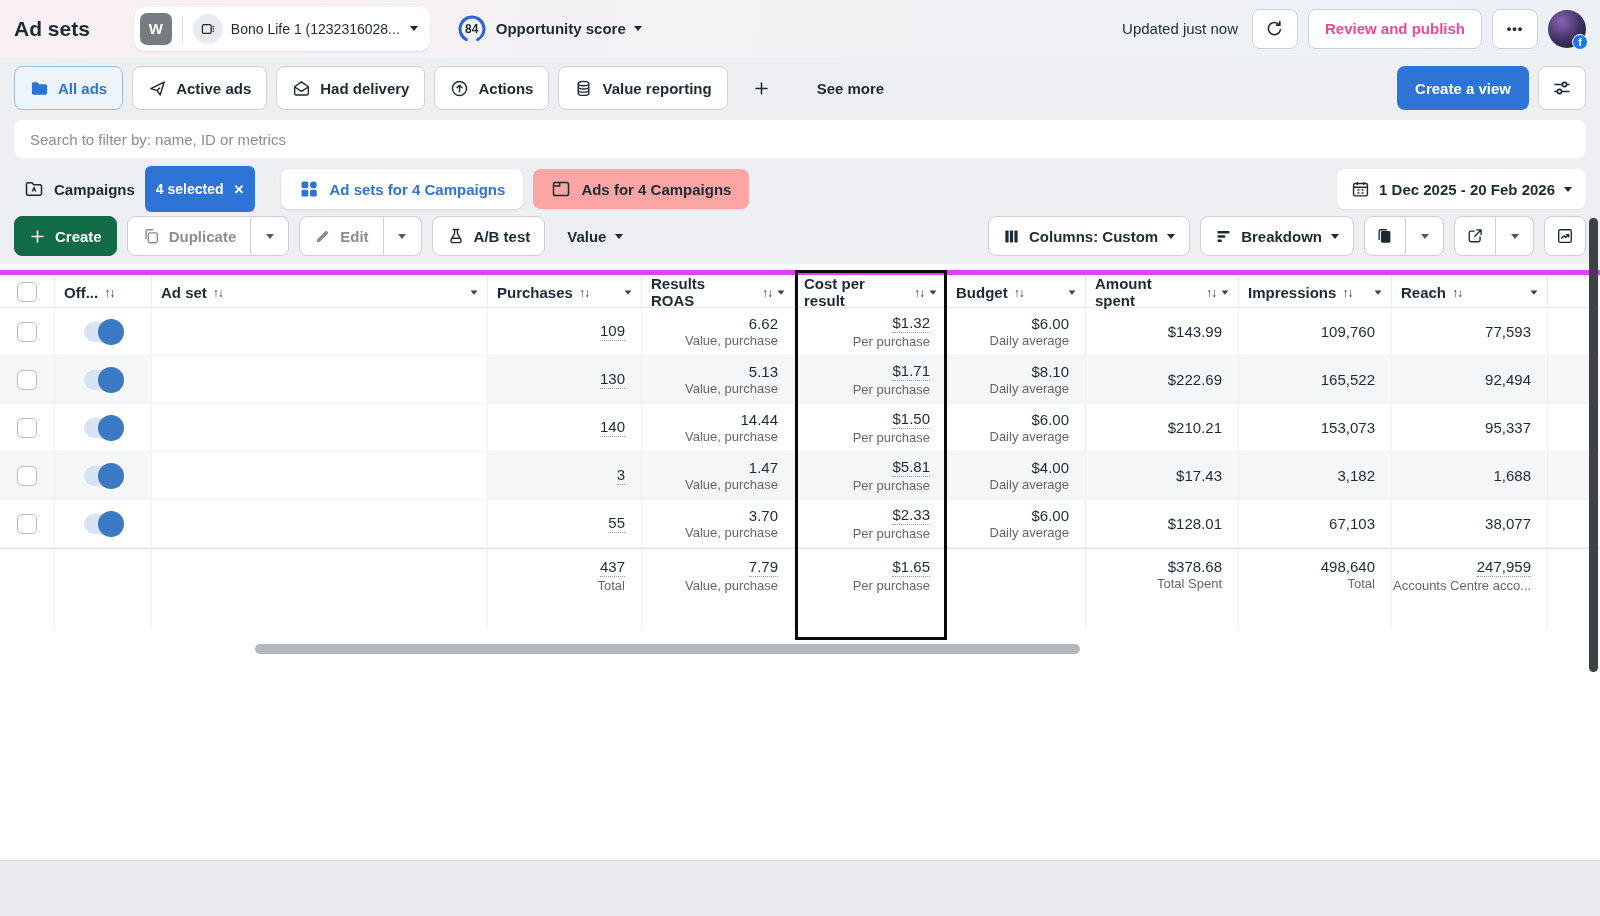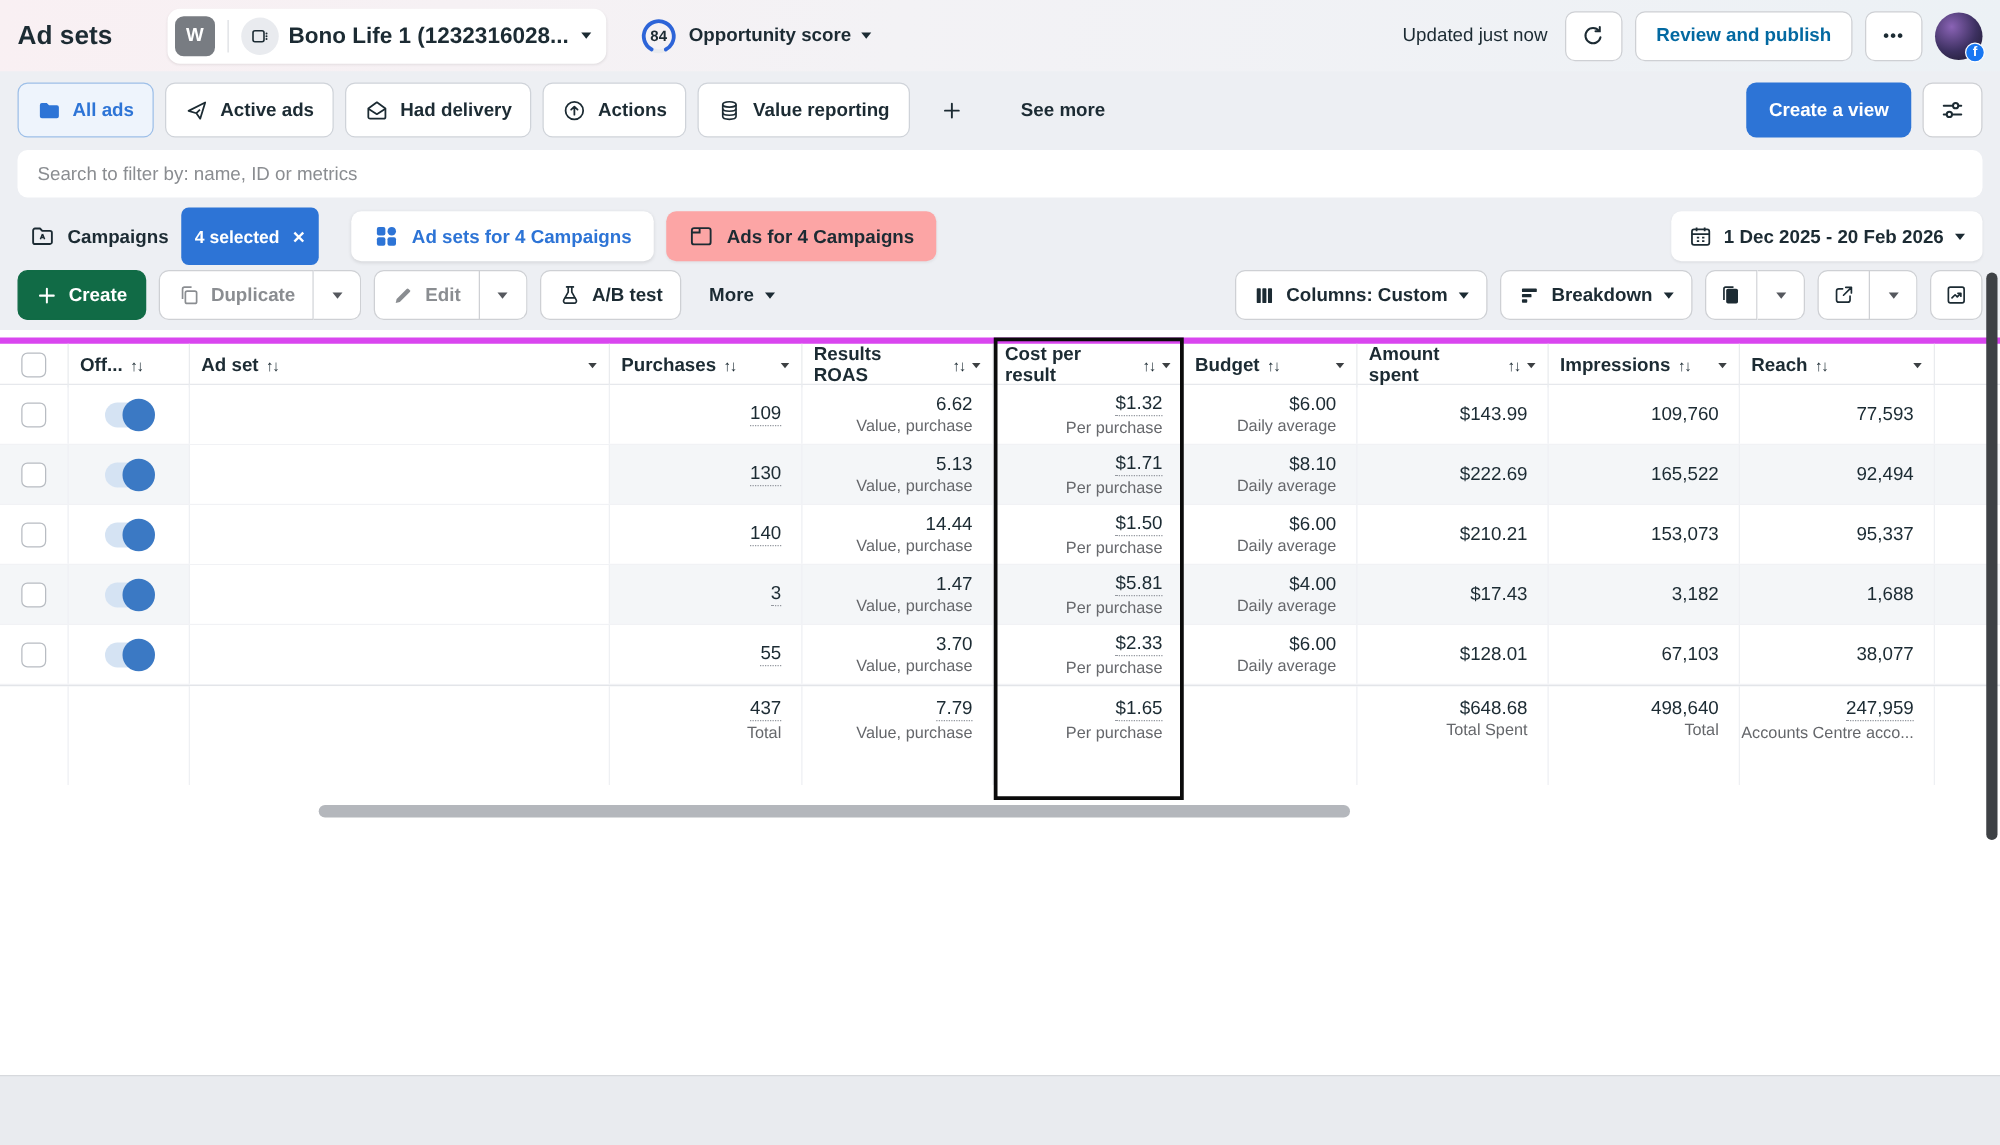--- a/index.html
+++ b/index.html
@@ -12,31 +12,31 @@
   .app{position:relative;width:1600px;height:916px;}
 
   
   .topbar{height:57px;display:flex;align-items:center;padding:0 14px;
     background:linear-gradient(100deg,#f9f0f3 0%,#f3f2f5 45%,#ecf1f5 100%);}
   .page-title{font-size:21px;font-weight:700;margin-right:44px;}
   .account-pill{display:flex;align-items:center;background:#fff;border-radius:10px;height:44px;padding:6px 12px 6px 6px;box-shadow:0 1px 2px rgba(0,0,0,.08);}
   .wbadge{width:32px;height:32px;border-radius:7px;background:#787c82;color:#fff;font-weight:700;font-size:15px;display:flex;align-items:center;justify-content:center;}
   .pill-div{width:1px;height:26px;background:#dcdee2;margin:0 10px;}
   .acct-ic{width:30px;height:30px;border-radius:50%;background:#e9ebef;display:flex;align-items:center;justify-content:center;margin-right:8px;color:#1c2b33;}
-  .acct-name{font-size:18px;font-weight:700;margin-right:10px;}
+  .acct-name{font-size:14px;font-weight:400;margin-right:10px;}
   .caret{width:0;height:0;border-left:4.5px solid transparent;border-right:4.5px solid transparent;border-top:5.5px solid currentColor;display:inline-block;}
   .opp{display:flex;align-items:center;gap:8px;margin-left:26px;}
   .ring{position:relative;width:32px;height:32px;}
   .ring svg{position:absolute;inset:0;}
   .ring .score{position:absolute;inset:0;display:flex;align-items:center;justify-content:center;font-size:12px;font-weight:700;}
   .opp-label{font-size:15px;font-weight:600;}
   .top-right{margin-left:auto;display:flex;align-items:center;gap:10px;}
   .updated{font-size:15px;font-weight:500;margin-right:4px;}
   .icon-btn{height:40px;min-width:46px;padding:0 10px;background:#fff;border:1px solid var(--border);border-radius:8px;display:inline-flex;align-items:center;justify-content:center;color:#1c2b33;cursor:pointer;}
-  .btn-disabled{height:40px;padding:0 16px;background:#fff;border:1px solid var(--border);border-radius:8px;display:inline-flex;align-items:center;font-size:15px;font-weight:600;color:#0369a1;text-align:right;}
+  .btn-disabled{height:40px;padding:0 16px;background:#fff;border:1px solid var(--border);border-radius:8px;display:inline-flex;align-items:center;font-size:15px;font-weight:600;color:#ec4899;text-align:right;}
   .dots{font-size:13px;letter-spacing:1px;font-weight:700;}
   .avatar{position:relative;width:38px;height:38px;border-radius:50%;background:radial-gradient(circle at 35% 30%,#8a63b5,#3c3060 55%,#191626);}
   .fb-badge{position:absolute;right:-2px;bottom:-2px;width:16px;height:16px;border-radius:50%;background:#1877f2;color:#fff;font-size:11px;font-weight:700;display:flex;align-items:center;justify-content:center;border:1.5px solid #fff;}
 
   
   .filter-row{display:flex;align-items:center;gap:9px;padding:9px 14px 8px;}
   .chip{display:inline-flex;align-items:center;gap:9px;height:44px;padding:0 15px;background:#fff;border:1px solid #cfd3d9;border-radius:8px;font-size:15px;font-weight:600;color:var(--dark);cursor:pointer;}
   .chip svg{flex:none;}
   .chip.active{background:#eef4fc;border-color:#9dbfe8;color:var(--accent);}
   .chip.ghost{background:transparent;border-color:transparent;gap:47px;}
@@ -285,21 +285,21 @@
 
     <button class="btn">
       <svg width="18" height="18" viewBox="0 0 20 20" fill="none" stroke="#1c2b33" stroke-width="1.5" stroke-linejoin="round">
           <path d="M8.4 2.8v4.6l-3.9 6.9a2 2 0 0 0 1.8 3h7.4a2 2 0 0 0 1.8-3l-3.9-6.9V2.8"></path>
           <path d="M7 2.8h6M6 12.5h8" stroke-linecap="round"></path>
         </svg>
       <span>A/B test</span>
     </button>
 
     <button class="more-btn">
-      <span>More</span>
+      <span>Value</span>
       <span class="caret"></span>
     </button>
 
     <div class="tb-right">
       <button class="btn">
         <svg width="17" height="17" viewBox="0 0 20 20" fill="#1c2b33">
             <rect x="2.8" y="3" width="3.8" height="14" rx="0.8"></rect>
             <rect x="8.1" y="3" width="3.8" height="14" rx="0.8"></rect>
             <rect x="13.4" y="3" width="3.8" height="14" rx="0.8"></rect>
           </svg>
@@ -602,21 +602,21 @@
       <div class="td num">
         <span class="val dotted">7.79</span>
         <span class="sub">Value, purchase</span>
       </div>
       <div class="td num">
         <span class="val dotted">$1.65</span>
         <span class="sub">Per purchase</span>
       </div>
       <div class="td num"></div>
       <div class="td num">
-        <span class="val">$648.68</span>
+        <span class="val">$378.68</span>
         <span class="sub">Total Spent</span>
       </div>
       <div class="td num">
         <span class="val">498,640</span>
         <span class="sub">Total</span>
       </div>
       <div class="td num">
         <span class="val dotted">247,959</span>
         <span class="sub trunc">Accounts Centre acco...</span>
       </div>

